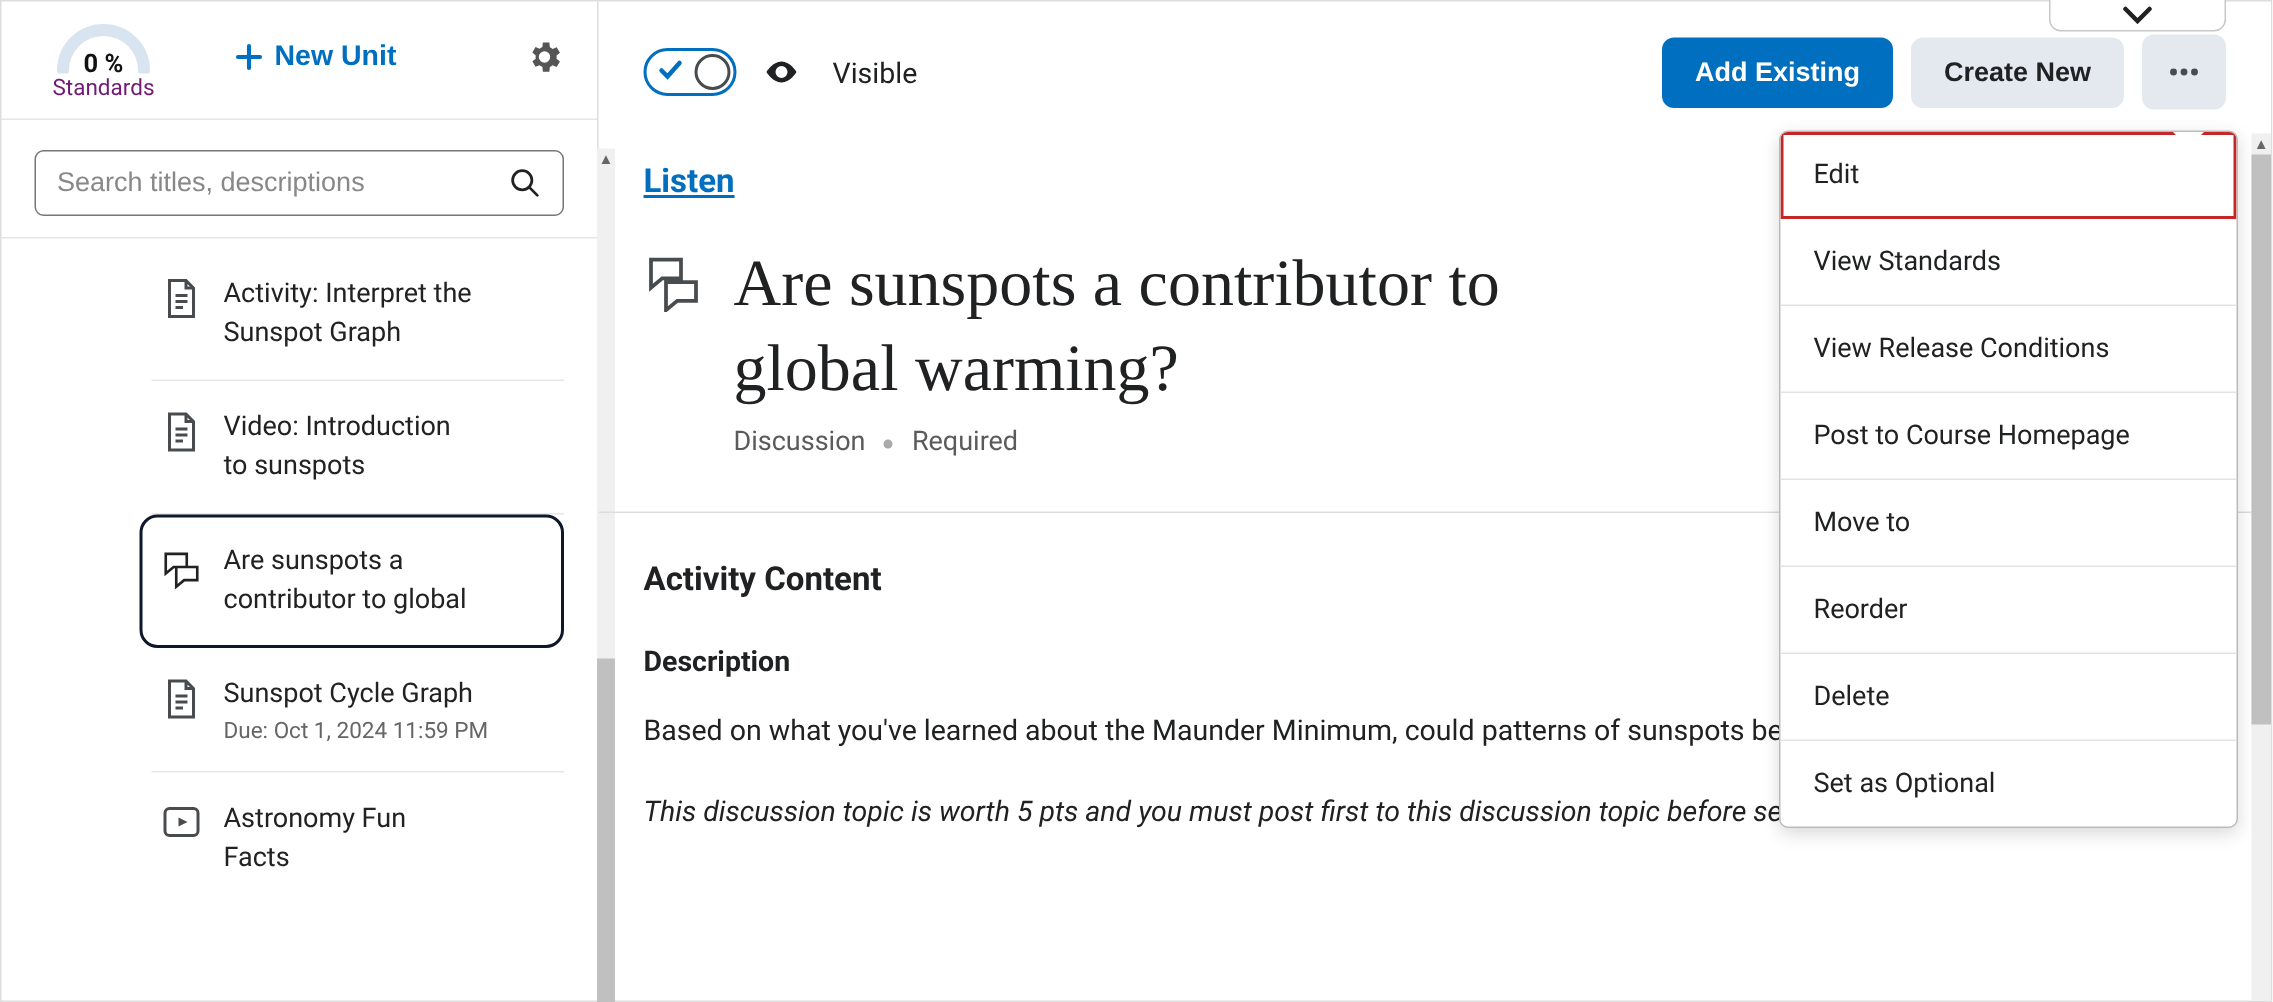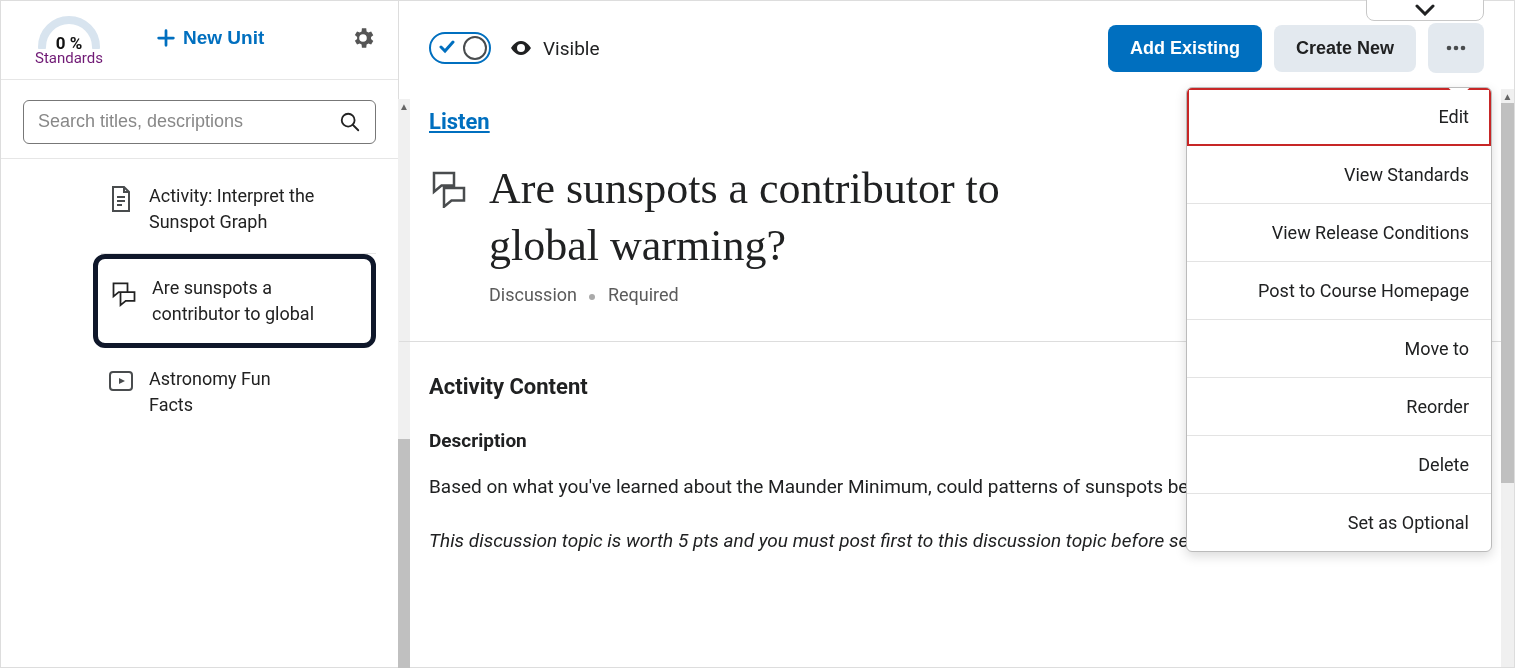--- a/index.html
+++ b/index.html
@@ -130,21 +130,21 @@
     line-height: 1.45;
     max-width: 170px;
     overflow: hidden;
   }
   .nav-item .meta {
     font-size: 15px;
     color: #666;
     margin-top: 2px;
   }
   .nav-item.selected {
-    border: 5px solid #0f172a;
+    border: 2px solid #0f172a;
     border-radius: 12px;
     margin-left: 70px;
     margin-right: 0;
     padding: 16px 10px 16px 12px;
   }
   .nav-item.selected .ico { color: #222; }
   
   .side-track {
     position: absolute;
     right: -12px;
@@ -217,21 +217,21 @@
     top: 2px;
     width: 24px;
     height: 24px;
     border: 2px solid #494c4e;
     border-radius: 50%;
     background: #fff;
   }
   .visibility {
     display: flex;
     align-items: center;
-    gap: 10px;
+    gap: 22px;
     font-size: 19px;
     color: #202122;
   }
   .header-actions {
     margin-left: auto;
     display: flex;
     gap: 12px;
     align-items: center;
   }
   .btn {
@@ -368,21 +368,20 @@
     position: absolute;
     top: 86px;
     right: 22px;
     width: 306px;
     background: #fff;
     border: 1px solid #bbb;
     border-radius: 6px;
     box-shadow: 0 4px 12px rgba(0,0,0,0.15);
     z-index: 50;
     overflow: hidden;
-    text-align: right;
   }
   .dropdown .menu-item {
     padding: 18px 22px;
     font-size: 18px;
     color: #202122;
     border-bottom: 1px solid #e3e3e3;
     cursor: pointer;
   }
   .dropdown .menu-item:last-child { border-bottom: none; }
   .dropdown .menu-item.highlight {
@@ -444,29 +443,52 @@
         <span class="ico">
           <svg width="24" height="28" viewBox="0 0 24 28">
               <path fill="none" stroke="#494c4e" stroke-width="2" d="M4 2h11l5 5v19H4z M15 2v5h5"></path>
               <path stroke="#494c4e" stroke-width="2" d="M8 12h8M8 16h8M8 20h5"></path>
             </svg>
         </span>
         <div>
             <div class="ttl">Activity: Interpret the Sunspot Graph</div>
           </div>
       </div>
+      <div class="nav-item">
+        <span class="ico">
+          <svg width="24" height="28" viewBox="0 0 24 28">
+              <path fill="none" stroke="#494c4e" stroke-width="2" d="M4 2h11l5 5v19H4z M15 2v5h5"></path>
+              <path stroke="#494c4e" stroke-width="2" d="M8 12h8M8 16h8M8 20h5"></path>
+            </svg>
+        </span>
+        <div>
+            <div class="ttl">Video: Introduction to sunspots</div>
+          </div>
+      </div>
       <div class="nav-item selected">
         <span class="ico">
           <svg width="30" height="30" viewBox="0 0 32 32">
               <path fill="none" stroke="#222" stroke-width="2" d="M4 6h16v10H10l-6 5V6zm8 10h16v10H18l-6 5V16z"></path>
             </svg>
         </span>
         <div>
             <div class="ttl">Are sunspots a contributor to global</div>
           </div>
+      </div>
+      <div class="nav-item">
+        <span class="ico">
+          <svg width="24" height="28" viewBox="0 0 24 28">
+              <path fill="none" stroke="#494c4e" stroke-width="2" d="M4 2h11l5 5v19H4z M15 2v5h5"></path>
+              <path stroke="#494c4e" stroke-width="2" d="M8 12h8M8 16h8M8 20h5"></path>
+            </svg>
+        </span>
+        <div>
+          <div class="ttl">Sunspot Cycle Graph</div>
+          <div class="meta">Due: Oct 1, 2024 11:59 PM</div>
+        </div>
       </div>
       <div class="nav-item">
         <span class="ico">
           <svg width="26" height="26" viewBox="0 0 26 26">
               <rect x="2" y="4" width="22" height="18" rx="3" fill="none" stroke="#494c4e" stroke-width="2"></rect>
               <path d="M11 10l6 3-6 3z" fill="#494c4e"></path>
             </svg>
         </span>
         <div>
             <div class="ttl">Astronomy Fun Facts</div>

